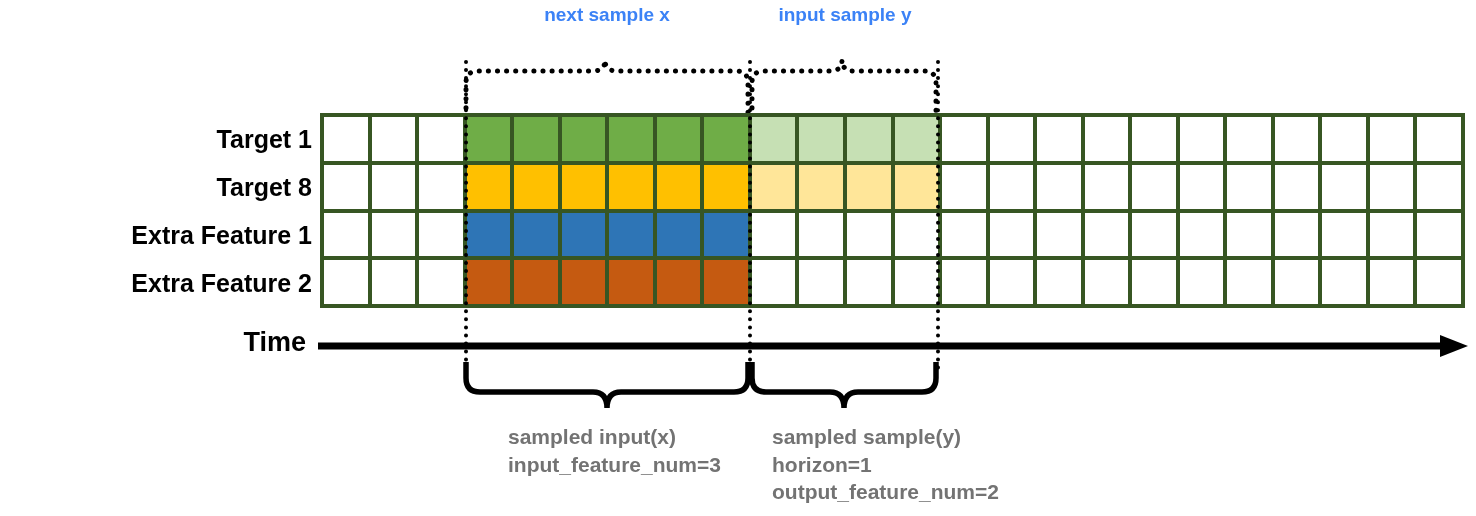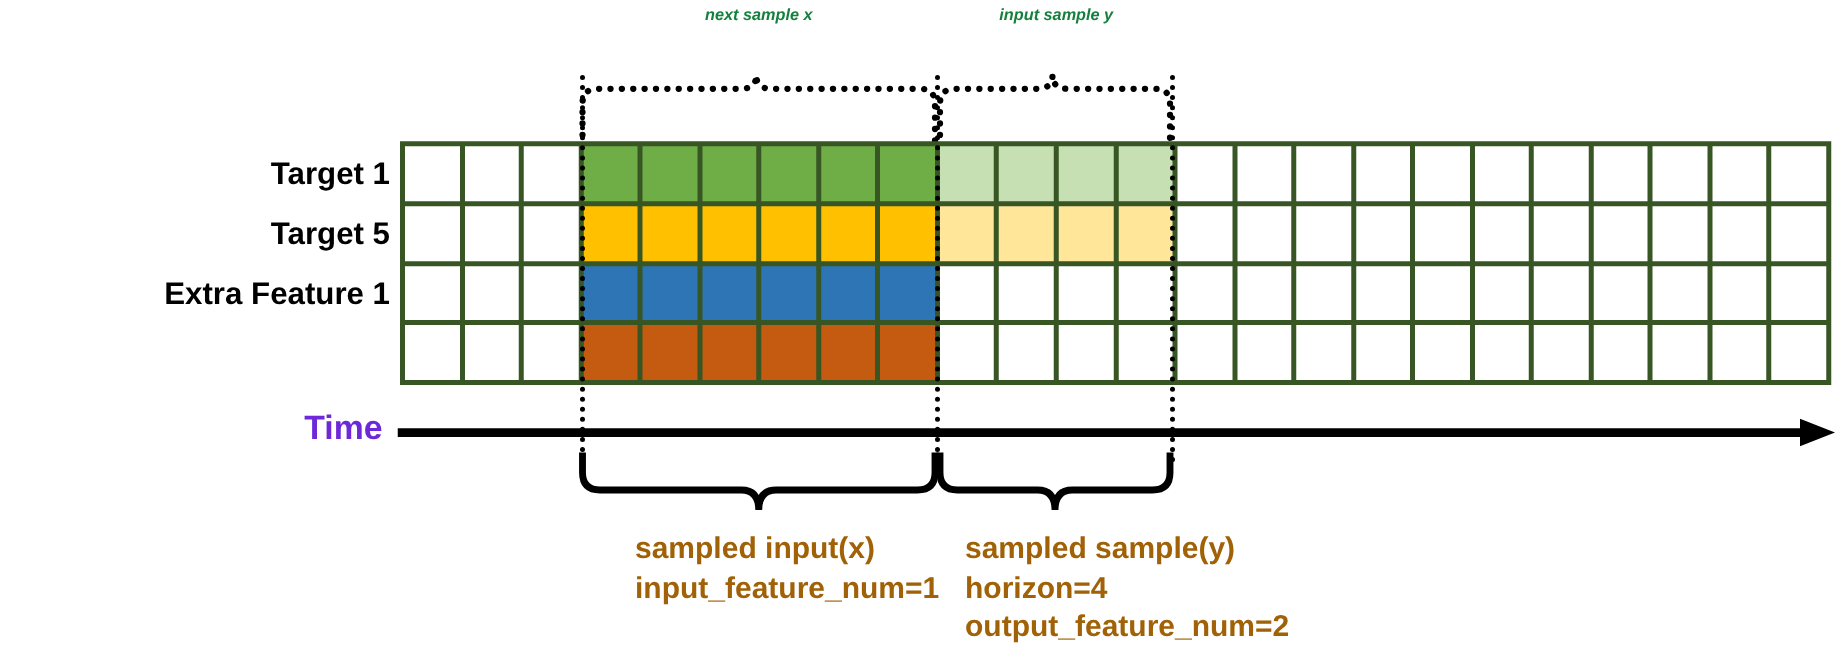--- a/index.html
+++ b/index.html
@@ -24,24 +24,23 @@
     font-size: 30px;
     font-weight: 700;
     color: #000000;
     white-space: nowrap;
     letter-spacing: -0.2px;
   }
 
   
   .top-label {
     position: absolute;
-    font-size: 13px;
-    font-style: italic;
+    font-size: 19px;
     font-weight: 600;
-    color: #15803d;
+    color: #3b82f6;
     white-space: nowrap;
     text-align: center;
   }
   #label-next-x { left: 527px; top: 4px; width: 160px; }
   #label-next-y { left: 765px; top: 4px; width: 160px; }
 
   
   .row-label {
     position: absolute;
     right: 0;
@@ -98,41 +97,41 @@
 
   
   #time-label {
     position: absolute;
     left: 196px;
     top: 327px;
     width: 110px;
     text-align: right;
     font-size: 27px;
     font-weight: 700;
-    color: #6d28d9;
+    color: #000000;
   }
   #time-axis {
     position: absolute;
     left: 318px;
     top: 332px;
     width: 1150px;
     height: 28px;
   }
 
   
   .brace-bottom { position: absolute; }
   #bbrace-x { left: 462px; top: 360px; width: 290px; height: 52px; }
   #bbrace-y { left: 748px; top: 360px; width: 192px; height: 52px; }
 
   
   .annot {
     position: absolute;
-    font-size: 24px;
+    font-size: 21px;
     font-weight: 600;
-    color: #a16207;
+    color: #737373;
     line-height: 1.32;
     white-space: nowrap;
   }
   #annot-input  { left: 508px; top: 423px; }
   #annot-output { left: 772px; top: 423px; }
 </style>
 </head>
 <body>
 
 <div id="canvas">
@@ -146,22 +145,23 @@
              Q143,14 155,14 L274,14 Q286,14 286,26 L286,60" fill="none" stroke="#000000" stroke-width="5" stroke-linecap="round" stroke-dasharray="0.1 9"></path>
   </svg>
 
   <svg id="brace-y" class="brace-top" viewBox="0 0 192 62" preserveAspectRatio="none">
     <path d="M4,60 L4,26 Q4,14 16,14 L82,14 Q94,14 94,3
              Q94,14 106,14 L176,14 Q188,14 188,26 L188,60" fill="none" stroke="#000000" stroke-width="5" stroke-linecap="round" stroke-dasharray="0.1 9"></path>
   </svg>
 
   <div id="row-labels">
     <div class="row-label" style="position: absolute; right: 0px;">Target 1</div>
-    <div class="row-label" style="position: absolute; right: 0px;">Target 5</div>
+    <div class="row-label" style="position: absolute; right: 0px;">Target 8</div>
     <div class="row-label" style="position: absolute; right: 0px;">Extra Feature 1</div>
+    <div class="row-label" style="position: absolute; right: 0px;">Extra Feature 2</div>
   </div>
 
   <div id="grid">
       <div class="cell" style="background: rgb(255, 255, 255);"></div>
       <div class="cell" style="background: rgb(255, 255, 255);"></div>
       <div class="cell" style="background: rgb(255, 255, 255);"></div>
       <div class="cell" style="background: rgb(111, 173, 71);"></div>
       <div class="cell" style="background: rgb(111, 173, 71);"></div>
       <div class="cell" style="background: rgb(111, 173, 71);"></div>
       <div class="cell" style="background: rgb(111, 173, 71);"></div>
@@ -271,21 +271,21 @@
              Q145,32 159,32 L272,32 Q286,32 286,18 L286,2" fill="none" stroke="#000000" stroke-width="5.5" stroke-linecap="butt"></path>
   </svg>
 
   <svg id="bbrace-y" class="brace-bottom" viewBox="0 0 192 52" preserveAspectRatio="none">
     <path d="M4,2 L4,18 Q4,32 18,32 L82,32 Q96,32 96,48
              Q96,32 110,32 L174,32 Q188,32 188,18 L188,2" fill="none" stroke="#000000" stroke-width="5.5" stroke-linecap="butt"></path>
   </svg>
 
   <div id="annot-input" class="annot">
     <div>sampled input(x)</div>
-    <div>input_feature_num=1</div>
+    <div>input_feature_num=3</div>
   </div>
   <div id="annot-output" class="annot">
     <div>sampled sample(y)</div>
-    <div>horizon=4</div>
+    <div>horizon=1</div>
     <div>output_feature_num=2</div>
   </div>
 
 </div>
 
 </body></html>

